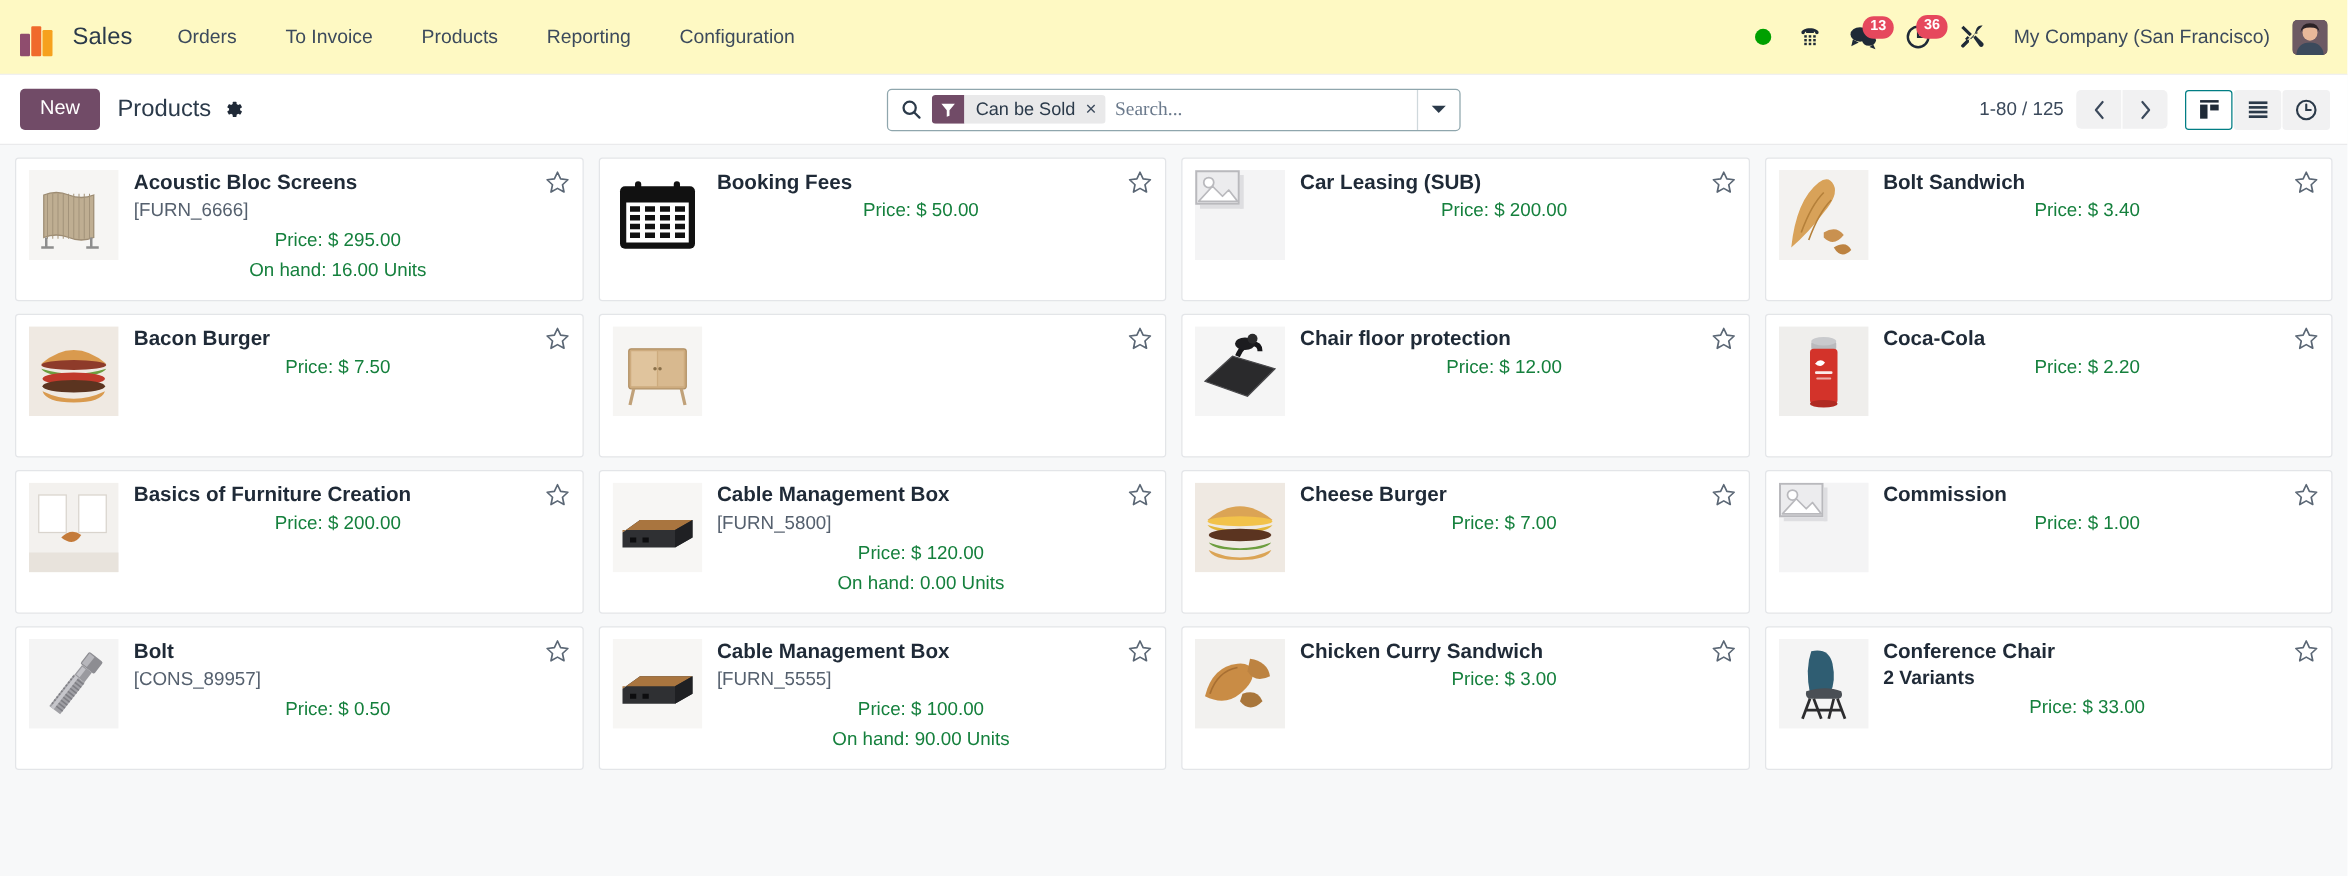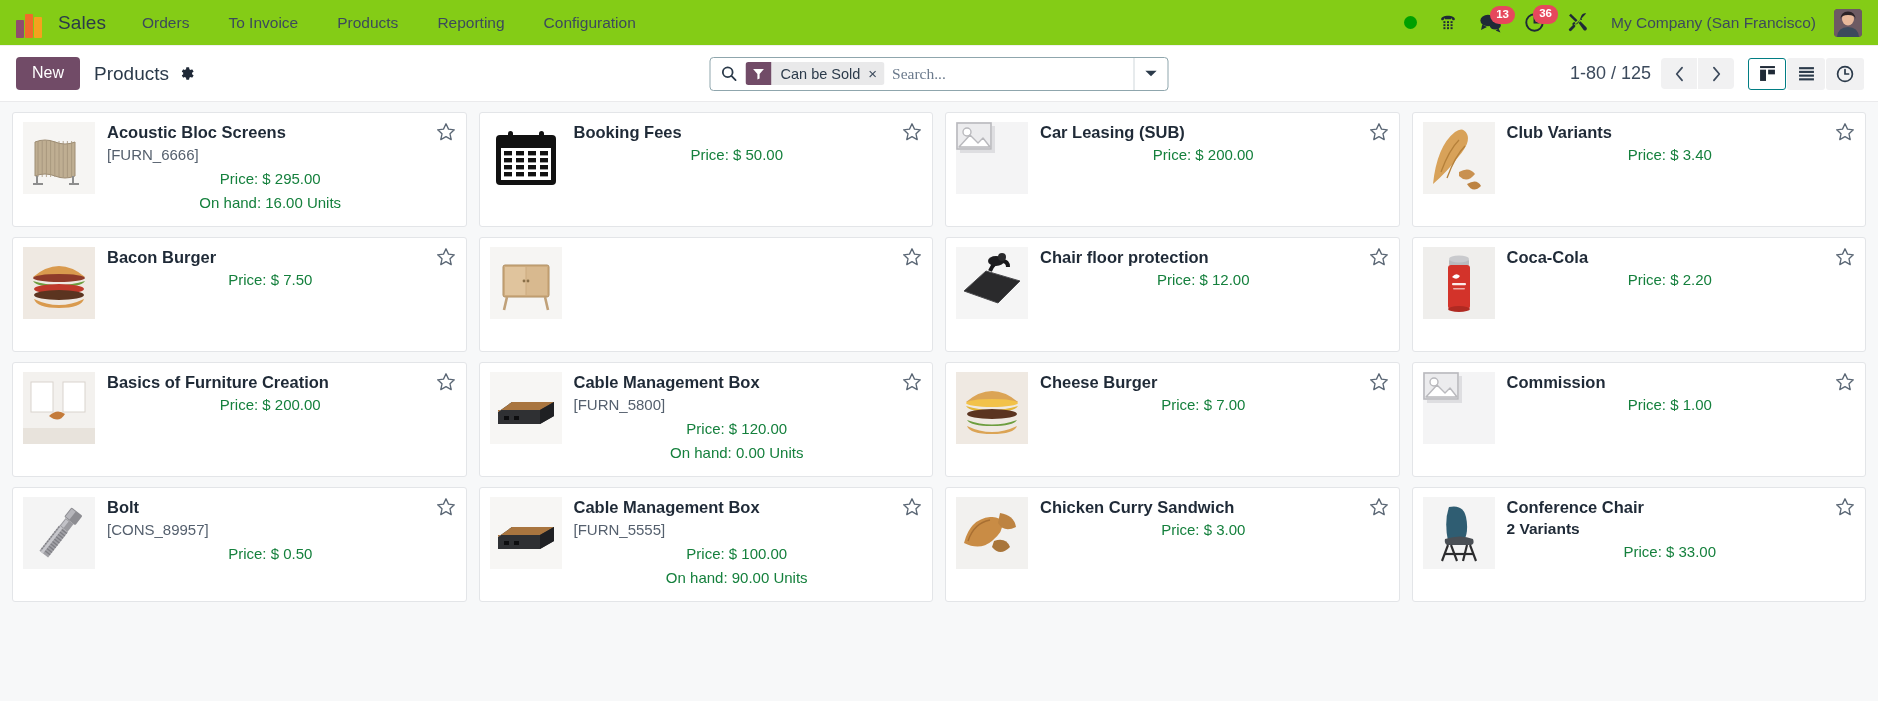--- a/index.html
+++ b/index.html
@@ -6,22 +6,22 @@
   html, body {
     width: 1878px; height: 701px;
     font-family: "Liberation Sans", sans-serif;
     background: #ffffff;
     overflow: hidden;
     color: #374151;
   }
 
   
   .navbar {
-    height: 46px;
-    background: #84cc16;
+    height: 60px;
+    background: #fef9c3;
     display: flex;
     align-items: center;
     padding: 0 14px 0 16px;
     border-bottom: 1px solid #f0f0f0;
     position: relative;
   }
   .brand-logo {
     width: 30px; height: 30px;
     display: flex; align-items: flex-end;
     gap: 1px;
@@ -190,21 +190,21 @@
     cursor: pointer;
     color: #2b3a4a;
   }
 
   .cp-right {
     margin-left: auto;
     display: flex;
     align-items: center;
     gap: 8px;
   }
-  .pager-text { font-size: 18px; color: #3c4a5c; white-space: nowrap; margin-right: 2px; }
+  .pager-text { font-size: 15px; color: #3c4a5c; white-space: nowrap; margin-right: 2px; }
   .pager-btns { display: flex; }
   .pager-btn {
     width: 36px; height: 31px;
     background: #f1f1f2;
     border: none;
     display: flex; align-items: center; justify-content: center;
     cursor: pointer;
     color: #3c4a5c;
   }
   .pager-btn:first-child { border-radius: 4px 0 0 4px; }
@@ -774,21 +774,21 @@
             <path d="M10 62 q4 -38 22 -52 q8 -6 12 2 q4 8 -8 22 q-12 16 -26 28" fill="#d8a259"></path>
             <g stroke="#b5803a" stroke-width="1.3" fill="none">
               <path d="M18 50 q8 -22 18 -32"></path>
               <path d="M24 56 q8 -22 18 -32"></path>
             </g>
             <path d="M36 50 q10 -6 16 2 q-8 10 -16 2 Z" fill="#c99150"></path>
             <path d="M44 62 q10 -6 14 2 q-8 8 -14 -2 Z" fill="#bd8341"></path>
           </svg>
         </div>
         <div class="kbody">
-          <div class="ktitle">Club Variants</div>
+          <div class="ktitle">Bolt Sandwich</div>
           <div class="kline">Price: $ 3.40</div>
         </div>
         <div class="kstar"><svg width="20" height="20" viewBox="0 0 20 20" fill="none" stroke="#5b6775" stroke-width="1.35">
             <path d="M10 1.8 L12.5 7.1 L18.3 7.8 L14 11.8 L15.2 17.6 L10 14.7 L4.8 17.6 L6 11.8 L1.7 7.8 L7.5 7.1 Z" stroke-linejoin="round"></path>
           </svg></div>
       </div>
     </div>
     <div class="kcard">
       <div class="kcard-inner">
         <div class="kimg">

